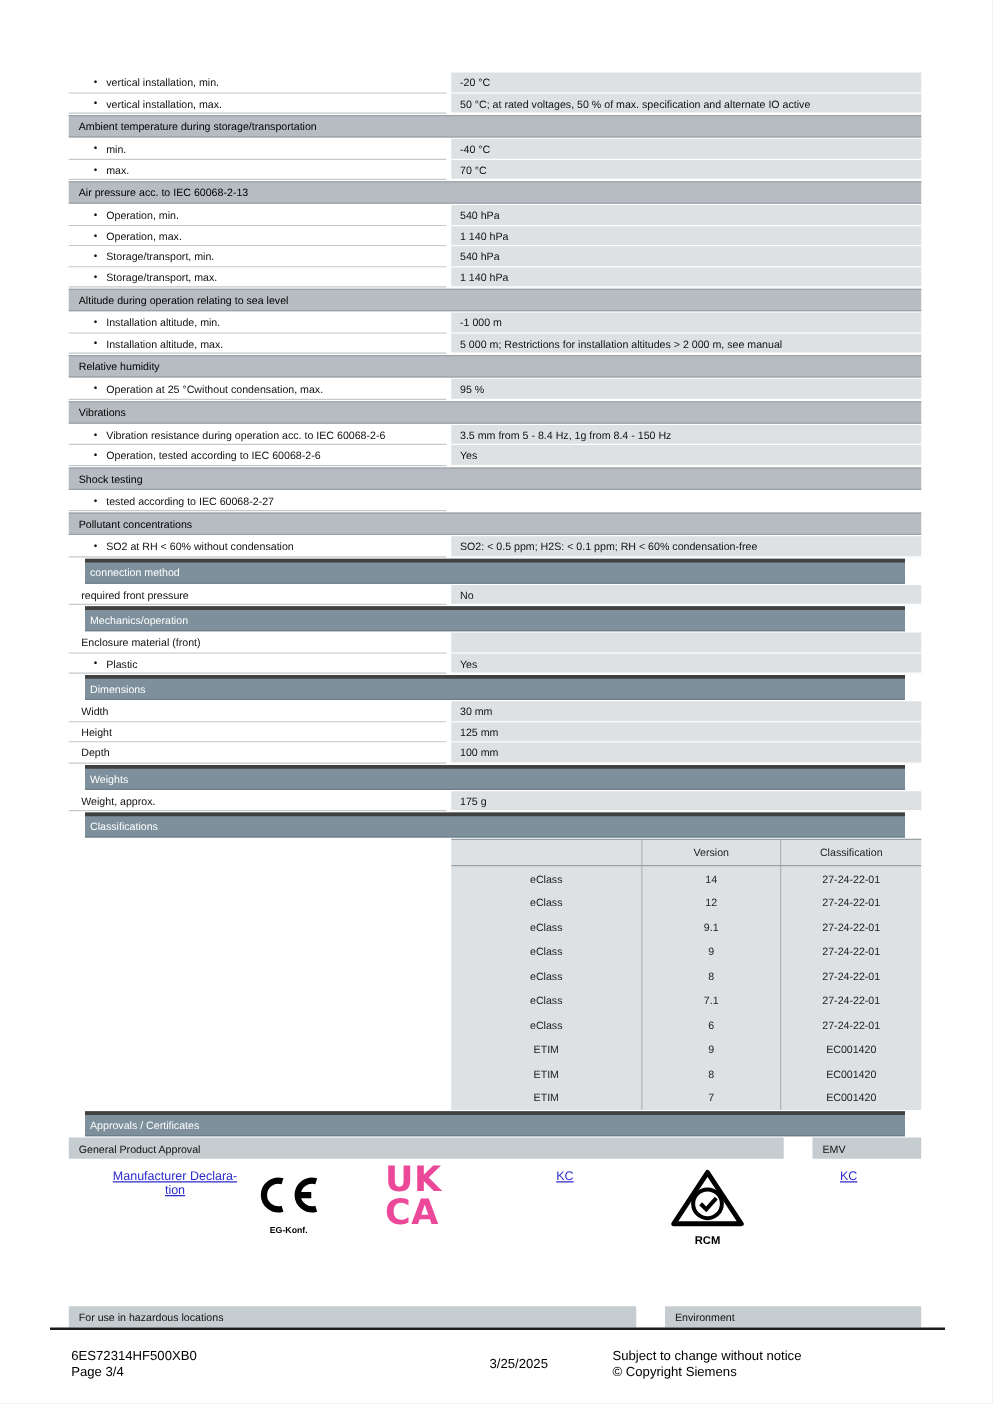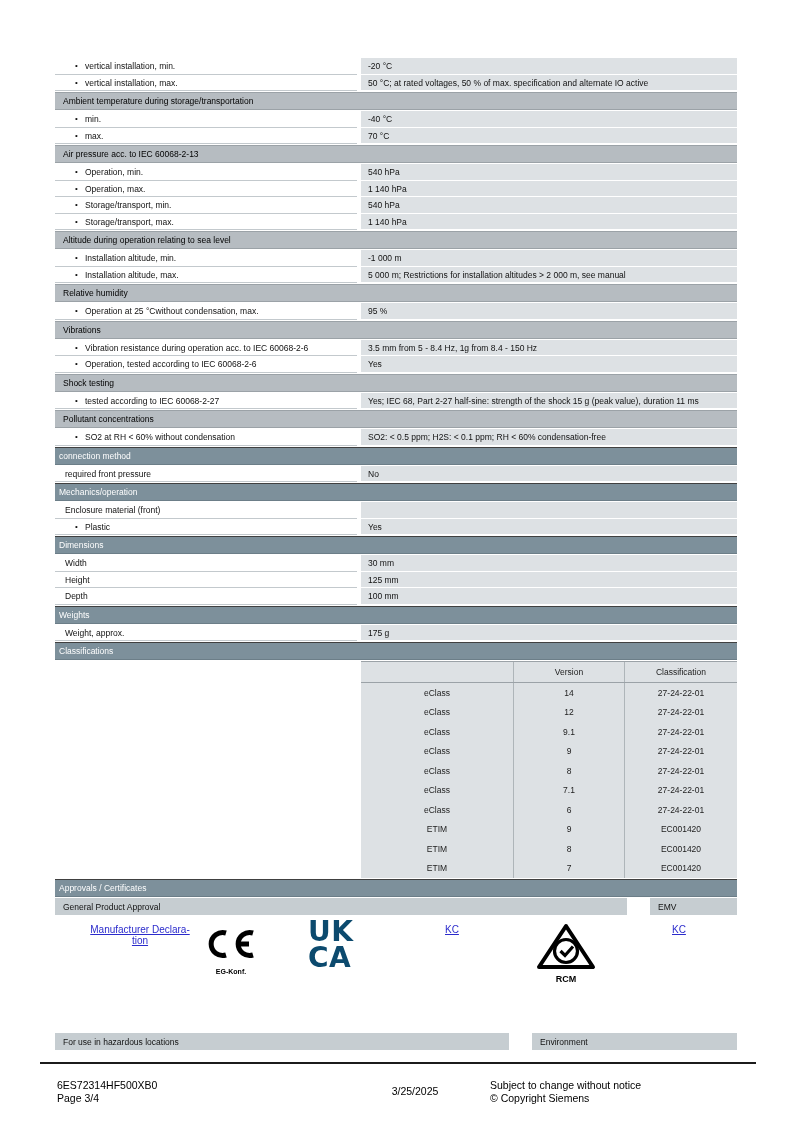--- a/index.html
+++ b/index.html
@@ -11,21 +11,21 @@
   .spec-row{display:flex;align-items:stretch;min-height:16.5px;}
   .spec-label{width:302px;box-sizing:border-box;border-bottom:1px solid #c3c9cd;
               padding:3px 4px 2px 30px;font-size:8.5px;line-height:10.5px;position:relative;background:#fff;}
   .spec-label.plain{padding-left:10px;}
   .bullet{position:absolute;left:20px;top:3px;font-size:8px;}
   .spec-value{flex:1;margin-left:4px;background:var(--cell);border-bottom:1px solid #fff;
               padding:3px 4px 2px 7px;font-size:8.5px;line-height:10.5px;box-sizing:border-box;}
   .sec-sub{background:var(--sub);color:#000;font-size:8.5px;line-height:10px;
            padding:3px 4px 3px 8px;margin:1px 0;border-top:1px solid #9ba2a7;border-bottom:1px solid #9ba2a7;}
   .sec-head{background:var(--head);color:#fff;font-size:8.5px;line-height:10px;
-            padding:3px 4px 3px 4px;margin:1px 0;border-top:1px solid #404040;border-bottom:1px solid #6c7e88;}
+            padding:3px 4px 3px 4px;margin:1px 13px;border-top:3px solid #404040;border-bottom:1px solid #6c7e88;}
 
   
   .cl-wrap{display:flex;}
   .cl-spacer{width:306px;}
   .cl-table{flex:1;background:var(--cell);font-size:8.5px;}
   .cl-headrow,.cl-row{display:flex;align-items:stretch;}
   .cl-headrow{border-top:1px solid #9ba2a7;border-bottom:1px solid #9ba2a7;height:20px;}
   .cl-row{height:19.5px;}
   .cl-cell{display:flex;align-items:center;justify-content:center;box-sizing:border-box;color:#222;}
   .cl-cell.c0{width:152px;}
@@ -38,21 +38,21 @@
   .split-row.r1 .left{width:572px;}
   .split-row.r2 .left{width:454px;}
   .split-row .gap{width:3px;background:#fff;}
   .split-row .right{flex:1;}
   .logos{position:relative;height:102px;background:#fff;}
   .link{color:var(--link);text-decoration:underline;cursor:pointer;font-size:10px;line-height:11px;}
   .mfg{position:absolute;left:6px;top:8px;width:158px;text-align:center;}
   .ce{position:absolute;left:146px;top:12px;width:60px;text-align:center;}
   .ce-caption{font-size:7px;font-weight:bold;margin-top:4px;color:#000;}
   .ukca{position:absolute;left:253px;top:3px;font-family:"DejaVu Sans",sans-serif;
-        font-weight:bold;font-size:28px;line-height:26px;letter-spacing:0.5px;color:#0c4a6e;}
+        font-weight:bold;font-size:28px;line-height:26px;letter-spacing:0.5px;color:#ec4899;}
   .kc1{position:absolute;left:390px;top:8px;}
   .rcm{position:absolute;left:478px;top:6px;width:66px;text-align:center;}
   .rcm-label{font-size:9px;font-weight:bold;color:#000;margin-top:-2px;}
   .kc2{position:absolute;left:617px;top:8px;}
   .post-gap{height:14px;}
 
   
   .footer-line{position:absolute;left:40px;top:1062px;width:716px;border-top:2px solid #1b1b1b;}
   .footer{position:absolute;left:40px;top:1079px;width:716px;display:flex;font-size:10.5px;line-height:13px;color:#000;}
   .footer .f-left{width:300px;padding-left:17px;box-sizing:border-box;}
@@ -119,21 +119,20 @@
           <div class="spec-label"><span class="bullet">•</span><span>Vibration resistance during operation acc. to IEC 60068-2-6</span></div>
           <div class="spec-value">3.5 mm from 5 - 8.4 Hz, 1g from 8.4 - 150 Hz</div>
         </div>
         <div class="spec-row">
           <div class="spec-label"><span class="bullet">•</span><span>Operation, tested according to IEC 60068-2-6</span></div>
           <div class="spec-value">Yes</div>
         </div>
         <div class="sec-sub">Shock testing</div>
         <div class="spec-row">
           <div class="spec-label"><span class="bullet">•</span><span>tested according to IEC 60068-2-27</span></div>
-          <div class="spec-value">Yes; IEC 68, Part 2-27 half-sine: strength of the shock 15 g (peak value), duration 11 ms</div>
         </div>
         <div class="sec-sub">Pollutant concentrations</div>
         <div class="spec-row">
           <div class="spec-label"><span class="bullet">•</span><span>SO2 at RH &lt; 60% without condensation</span></div>
           <div class="spec-value">SO2: &lt; 0.5 ppm; H2S: &lt; 0.1 ppm; RH &lt; 60% condensation-free</div>
         </div>
         <div class="sec-head">connection method</div>
         <div class="spec-row">
           <div class="spec-label plain"><span>required front pressure</span></div>
           <div class="spec-value">No</div>

